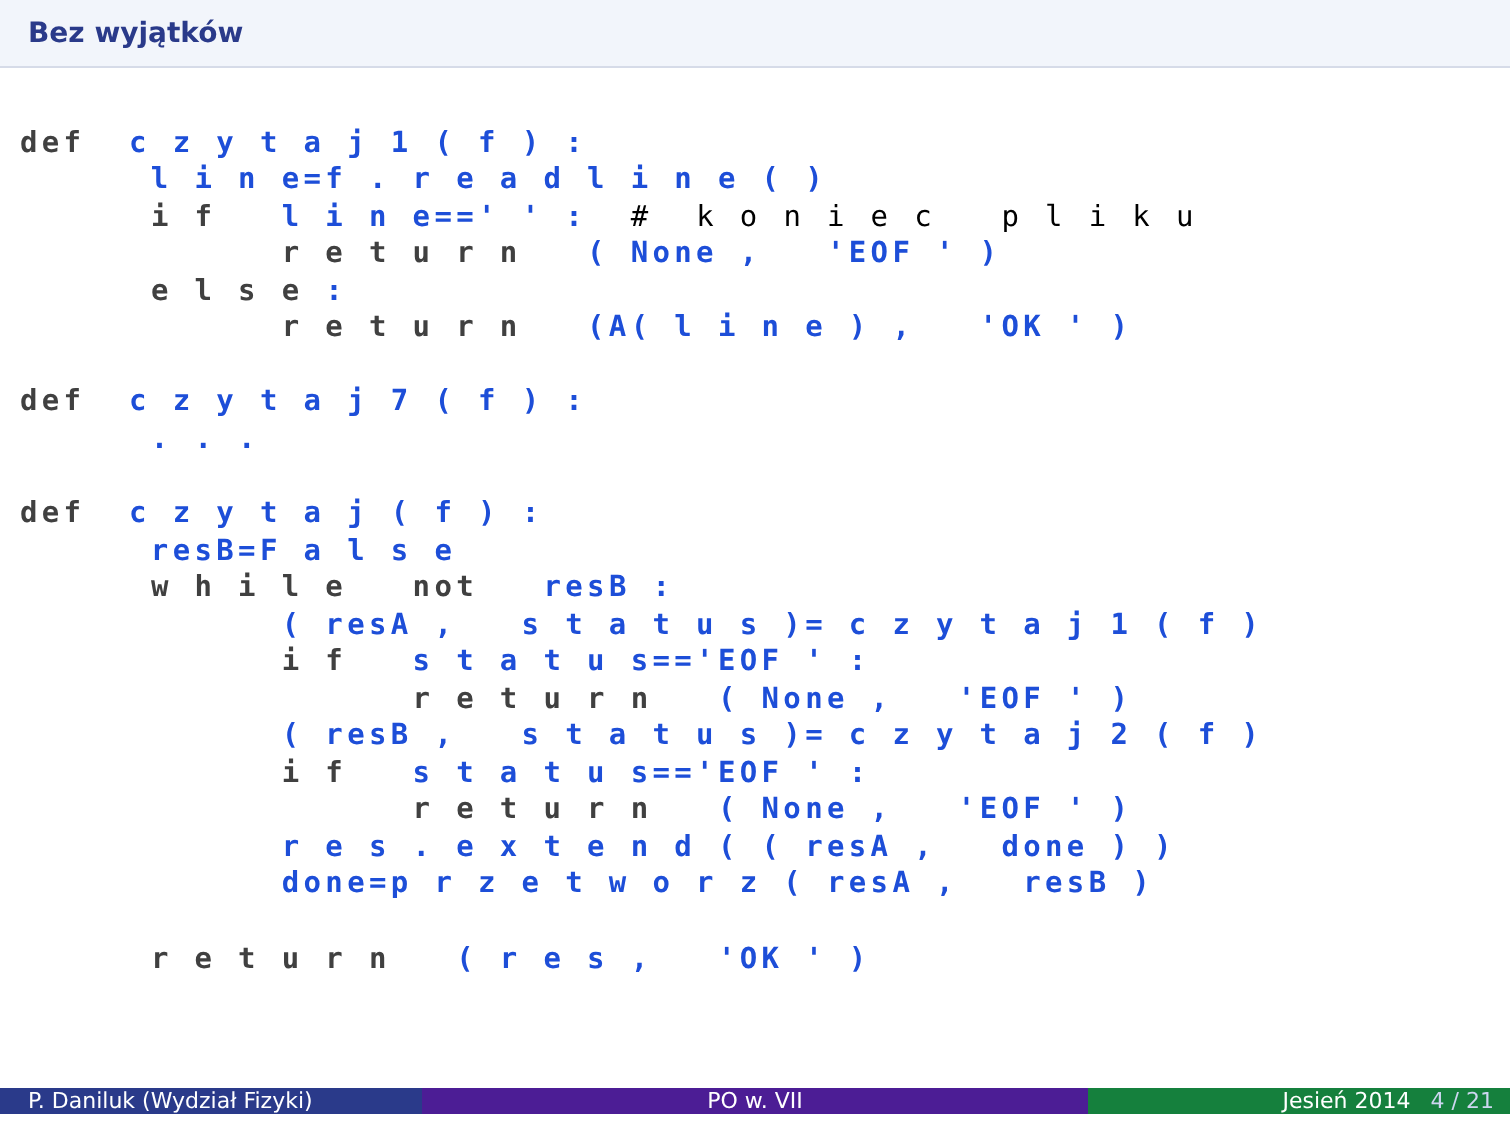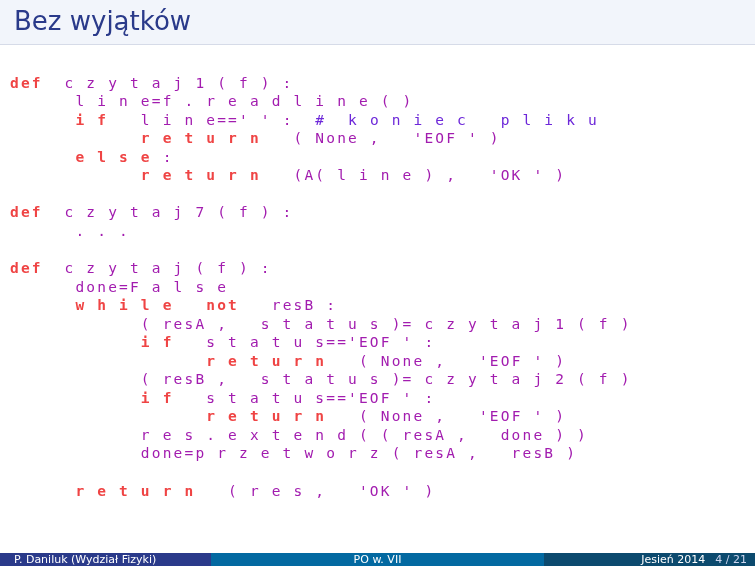--- a/index.html
+++ b/index.html
@@ -20,65 +20,65 @@
     box-sizing: border-box;
   }
   .title-bar {
     background: #f2f5fb;
     border-bottom: 1px solid #d6dbe8;
     padding: 6px 14px 8px 14px;
     box-sizing: border-box;
   }
   .title-text {
     color: #2a3a8a;
-    font-size: 26px;
-    font-weight: 400;
+    font-size: 14px;
+    font-weight: 700;
   }
   .code-area {
     flex: 1 1 auto;
     padding: 10px 10px 0 10px;
     font-family: "DejaVu Sans Mono", "Courier New", monospace;
     font-size: 14.5px;
     line-height: 1.28;
     white-space: pre;
     color: #000;
     overflow: hidden;
   }
   .code-line { white-space: pre; }
-  .kw { color: #ef4444; font-weight: 700; letter-spacing: 0.15em; }
-  .id { color: #a21caf; letter-spacing: 0.15em; }
+  .kw { color: #404040; font-weight: 700; letter-spacing: 0.15em; }
+  .id { color: #1d4ed8; letter-spacing: 0.15em; font-weight: bold; }
   .pl { color: #000; letter-spacing: 0.15em; }
-  .cm { color: #6d28d9; letter-spacing: 0.15em; }
+  .cm { color: #000000; letter-spacing: 0.15em; }
   .footer {
     display: flex;
-    align-items: flex-end;
+    align-items: flex-start;
     height: 22px;
     font-size: 11px;
     color: #fff;
   }
   .footer .seg {
     display: flex;
     align-items: center;
     justify-content: center;
     box-sizing: border-box;
     padding: 0 6px;
   }
   .footer .seg-author {
     background: #2a3a8a;
     width: 28%;
     justify-content: flex-start;
     padding-left: 14px;
   }
   .footer .seg-title {
-    background: #0369a1;
+    background: #4c1d95;
     width: 44%;
     text-align: center;
   }
   .footer .seg-date {
-    background: #0c4a6e;
+    background: #15803d;
     width: 28%;
     justify-content: flex-end;
     padding-right: 8px;
     gap: 10px;
     padding-left: 40px;
   }
   .footer .page {
     color: #cdd6f0;
   }
 </style>
@@ -96,21 +96,21 @@
 <span class="code-line"><span class="id">      l i n e=f . r e a d l i n e ( )</span></span>
 <span class="code-line"><span class="pl">      </span><span class="kw">i f</span><span class="id">   l i n e==' ' :  </span><span class="cm">#  k o n i e c   p l i k u</span></span>
 <span class="code-line"><span class="pl">            </span><span class="kw">r e t u r n</span><span class="id">   ( None ,   'EOF ' )</span></span>
 <span class="code-line"><span class="pl">      </span><span class="kw">e l s e</span><span class="id"> :</span></span>
 <span class="code-line"><span class="pl">            </span><span class="kw">r e t u r n</span><span class="id">   (A( l i n e ) ,   'OK ' )</span></span>
 <span class="code-line"></span>
 <span class="code-line"><span class="kw">def</span><span class="id">  c z y t a j 7 ( f ) :</span></span>
 <span class="code-line"><span class="id">      . . .</span></span>
 <span class="code-line"></span>
 <span class="code-line"><span class="kw">def</span><span class="id">  c z y t a j ( f ) :</span></span>
-<span class="code-line"><span class="id">      done=F a l s e</span></span>
+<span class="code-line"><span class="id">      resB=F a l s e</span></span>
 <span class="code-line"><span class="pl">      </span><span class="kw">w h i l e   not</span><span class="id">   resB :</span></span>
 <span class="code-line"><span class="id">            ( resA ,   s t a t u s )= c z y t a j 1 ( f )</span></span>
 <span class="code-line"><span class="pl">            </span><span class="kw">i f</span><span class="id">   s t a t u s=='EOF ' :</span></span>
 <span class="code-line"><span class="pl">                  </span><span class="kw">r e t u r n</span><span class="id">   ( None ,   'EOF ' )</span></span>
 <span class="code-line"><span class="id">            ( resB ,   s t a t u s )= c z y t a j 2 ( f )</span></span>
 <span class="code-line"><span class="pl">            </span><span class="kw">i f</span><span class="id">   s t a t u s=='EOF ' :</span></span>
 <span class="code-line"><span class="pl">                  </span><span class="kw">r e t u r n</span><span class="id">   ( None ,   'EOF ' )</span></span>
 <span class="code-line"><span class="id">            r e s . e x t e n d ( ( resA ,   done ) )</span></span>
 <span class="code-line"><span class="id">            done=p r z e t w o r z ( resA ,   resB )</span></span>
 <span class="code-line"></span>

